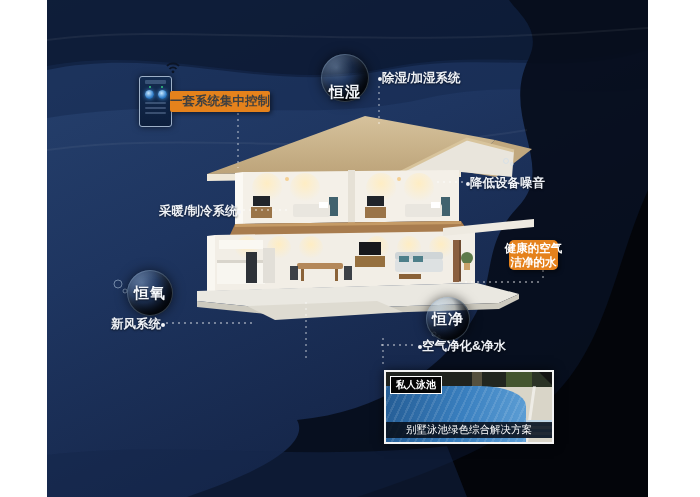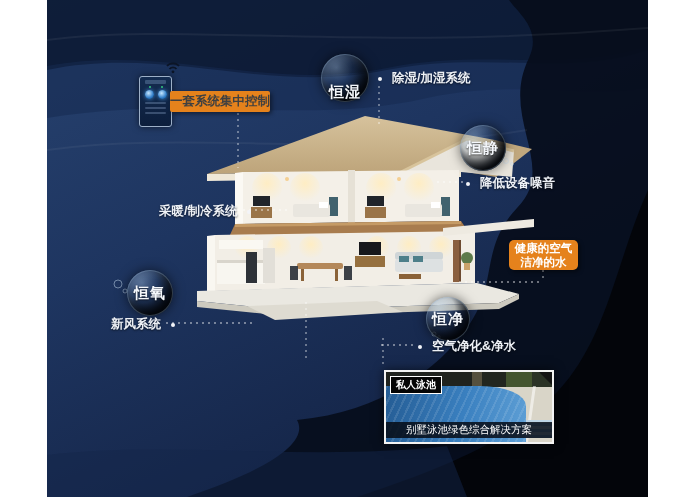--- a/index.html
+++ b/index.html
@@ -16,34 +16,34 @@
     color:#f4f7fb;font-weight:bold;letter-spacing:1px;text-shadow:0 1px 2px rgba(0,0,0,.7);
     background:radial-gradient(circle at 32% 28%, rgba(170,200,230,.38), rgba(70,95,125,.16) 34%, rgba(7,13,24,.94) 72%);
     box-shadow:inset 0 0 0 1px rgba(150,180,210,.30), inset -5px -7px 12px rgba(0,0,0,.65),
                inset 4px 5px 9px rgba(190,215,240,.20), 0 0 12px rgba(0,0,0,.55);}
   .b-hengshi {left:274px;top:54px;width:48px;height:48px;font-size:15px;align-items:flex-end;}
   .b-hengjing{left:413px;top:125px;width:46px;height:46px;font-size:15px;}
   .b-hengwen {left:119px;top:158px;width:52px;height:52px;font-size:16px;}
   .b-hengyang{left:80px;top:270px;width:46px;height:46px;font-size:15px;}
   .b-hengjing2{left:379px;top:297px;width:44px;height:44px;font-size:15px;}
 
-  .desc{position:absolute;z-index:5;display:flex;align-items:center;gap:10px;
+  .desc{position:absolute;z-index:5;display:flex;align-items:center;gap:0;
         color:#eef1f6;font-size:12.5px;font-weight:bold;text-shadow:0 1px 2px rgba(0,0,0,.6);white-space:nowrap;}
   .dot{width:4px;height:4px;border-radius:50%;background:#f2f4f8;flex:0 0 auto;}
   .d1{left:331px;top:70px;}
   .d2{left:419px;top:175px;}
   .d3{left:112px;top:203px;}
   .d4{left:64px;top:316px;}
   .d5{left:371px;top:338px;}
 
   
   .lab-control{position:absolute;z-index:6;left:123px;top:91px;width:100px;height:21px;line-height:21px;
     text-align:center;font-size:12.5px;font-weight:bold;color:#404040;background:#e5821c;border-radius:2px;
     box-shadow:2px 2px 4px rgba(0,0,0,.45);white-space:nowrap;}
-  .lab-highlight{position:absolute;z-index:6;left:462px;top:240px;width:69px;height:30px;
+  .lab-highlight{position:absolute;z-index:6;left:462px;top:240px;width:49px;height:30px;
     display:flex;flex-direction:column;align-items:center;justify-content:center;
     font-size:11.5px;line-height:14px;font-weight:bold;color:#fff;background:#e5821c;border-radius:5px;
     box-shadow:2px 2px 4px rgba(0,0,0,.45);white-space:nowrap;}
 
   
   .phone{position:absolute;z-index:6;left:92px;top:76px;width:31px;height:49px;border:1px solid #9db0c8;
     border-radius:3px;background:linear-gradient(#142c50,#0c1e3c);box-shadow:0 0 7px rgba(0,0,0,.55);}
   .p-top{height:4px;margin:3px 5px 2px;background:rgba(130,160,200,.35);border-radius:1px;}
   .p-leds{display:flex;justify-content:center;gap:10px;margin-top:2px;}
   .p-led{width:2px;height:2px;border-radius:50%;background:#35d07a;}
@@ -243,23 +243,20 @@
 
     <div class="lab-control">一套系统集中控制</div>
     <div class="lab-highlight">
       <span>健康的空气</span>
       <span>洁净的水</span>
     </div>
 
     <div class="bubble b-hengshi">
       <span>恒湿</span>
     </div>
-    <div class="bubble b-hengjing">
-      <span>恒静</span>
-    </div>
     <div class="bubble b-hengyang">
       <span>恒氧</span>
     </div>
     <div class="bubble b-hengjing2">
       <span>恒净</span>
     </div>
 
     <div class="desc d1">
       <span class="dot"></span>
       <span>除湿/加湿系统</span>

